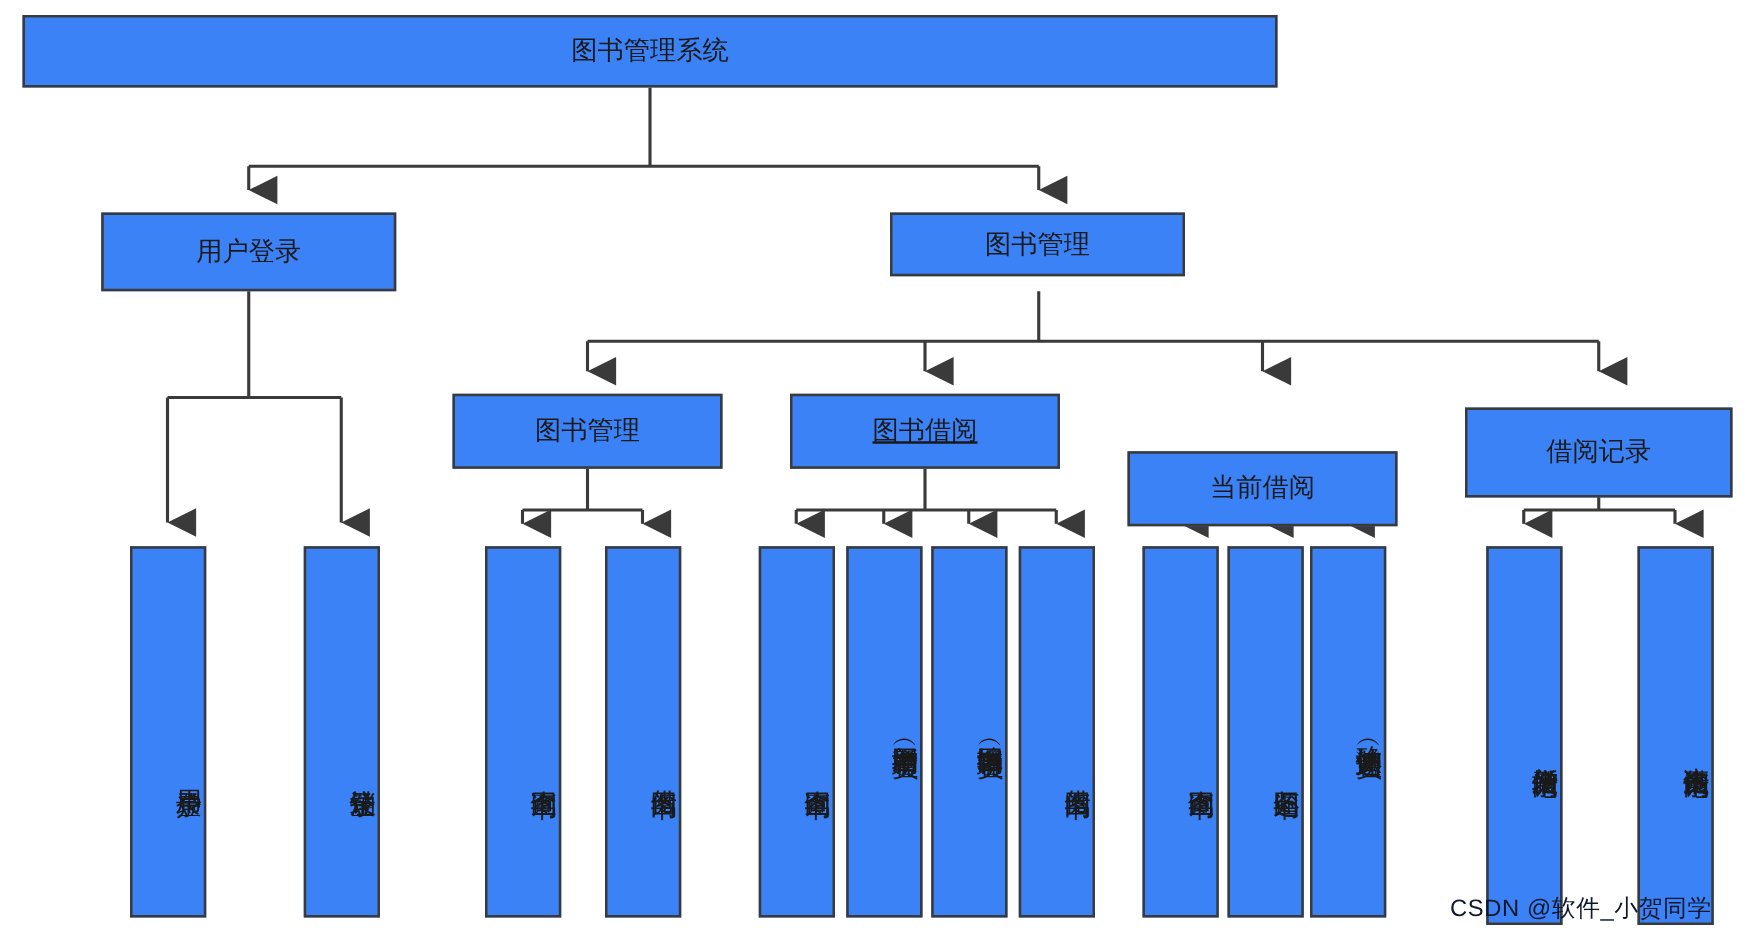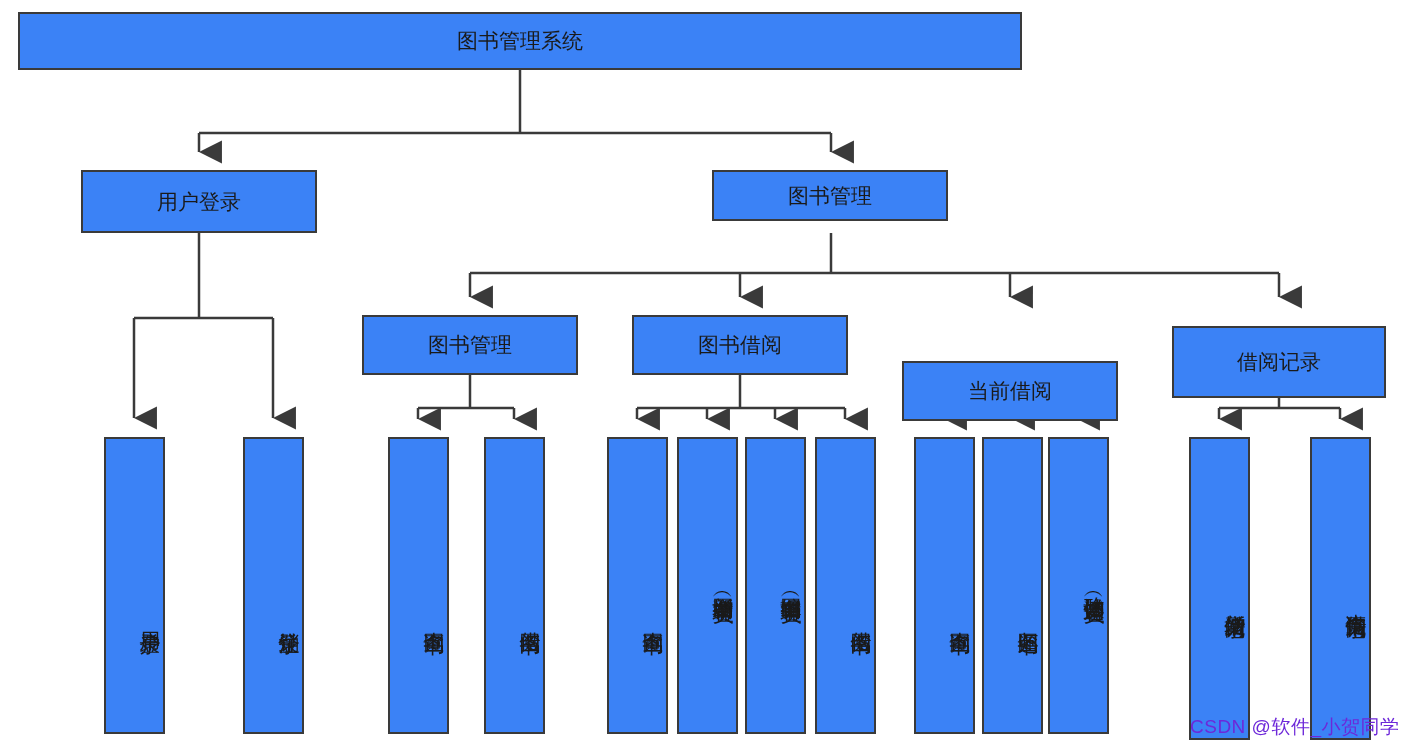--- a/index.html
+++ b/index.html
@@ -7,22 +7,22 @@
        font-family:"Liberation Sans","DejaVu Sans",sans-serif;}
   #canvas{position:relative;width:1405px;height:747px;background:#fff;}
   svg{position:absolute;left:0;top:0;}
   .node{position:absolute;box-sizing:border-box;background:#3b82f6;
         border:2.5px solid #3a3a3a;display:flex;align-items:center;
         justify-content:center;text-align:center;color:#1a1a1a;}
   .node.horiz{font-size:21px;line-height:1.2;}
   .node.vert{writing-mode:vertical-rl;text-orientation:upright;
              font-size:21px;line-height:1.25;letter-spacing:1px;
              padding:8px 0;align-items:flex-start;justify-content:center;}
-  .watermark{position:absolute;left:1190px;top:714px;font-size:19px;
-             color:#6d28d9;white-space:nowrap;letter-spacing:0.5px;}
+  .watermark{position:absolute;left:1160px;top:714px;font-size:19px;
+             color:#0f172a;white-space:nowrap;letter-spacing:0.5px;}
 </style>
 </head>
 <body>
 
 <div id="canvas">
 
   <svg width="1405" height="747">
     <defs>
       <marker id="ar" viewBox="0 0 12 12" refX="6" refY="11" markerWidth="11" markerHeight="11" orient="auto-start-reverse">
         <path d="M1,1 L11,1 L6,11 z" fill="#3a3a3a"></path>
@@ -71,21 +71,21 @@
       <path d="M1340,408 L1340,419" marker-end="url(#ar)"></path>
     </g>
   </svg>
 
   <div class="node horiz" style="left:18px;top:12px;width:1004px;height:58px;">图书管理系统</div>
 
   <div class="node horiz" style="left:81px;top:170px;width:236px;height:63px;">用户登录</div>
   <div class="node horiz" style="left:712px;top:170px;width:236px;height:51px;">图书管理</div>
 
   <div class="node horiz" style="left:362px;top:315px;width:216px;height:60px;">图书管理</div>
-  <div class="node horiz" style="left:632px;top:315px;width:216px;height:60px;">图书借阅</div>
+  <div class="node horiz" style="left:632px;top:315px;width:216px;height:60px;text-decoration:underline;">图书借阅</div>
   <div class="node horiz" style="left:902px;top:315px;width:216px;height:60px;margin-top:46px;">当前借阅</div>
   <div class="node horiz" style="left:1172px;top:326px;width:214px;height:72px;">借阅记录</div>
 
   <div class="node vert" style="left:104px;top:437px;width:61px;height:297px;padding-top:70px;">用户登录</div>
   <div class="node vert" style="left:243px;top:437px;width:61px;height:297px;padding-top:70px;">注销登录</div>
 
   <div class="node vert" style="left:388px;top:437px;width:61px;height:297px;padding-top:70px;">查询图书</div>
   <div class="node vert" style="left:484px;top:437px;width:61px;height:297px;padding-top:70px;">借阅图书</div>
 
   <div class="node vert" style="left:607px;top:437px;width:61px;height:297px;padding-top:70px;">查询图书</div>

